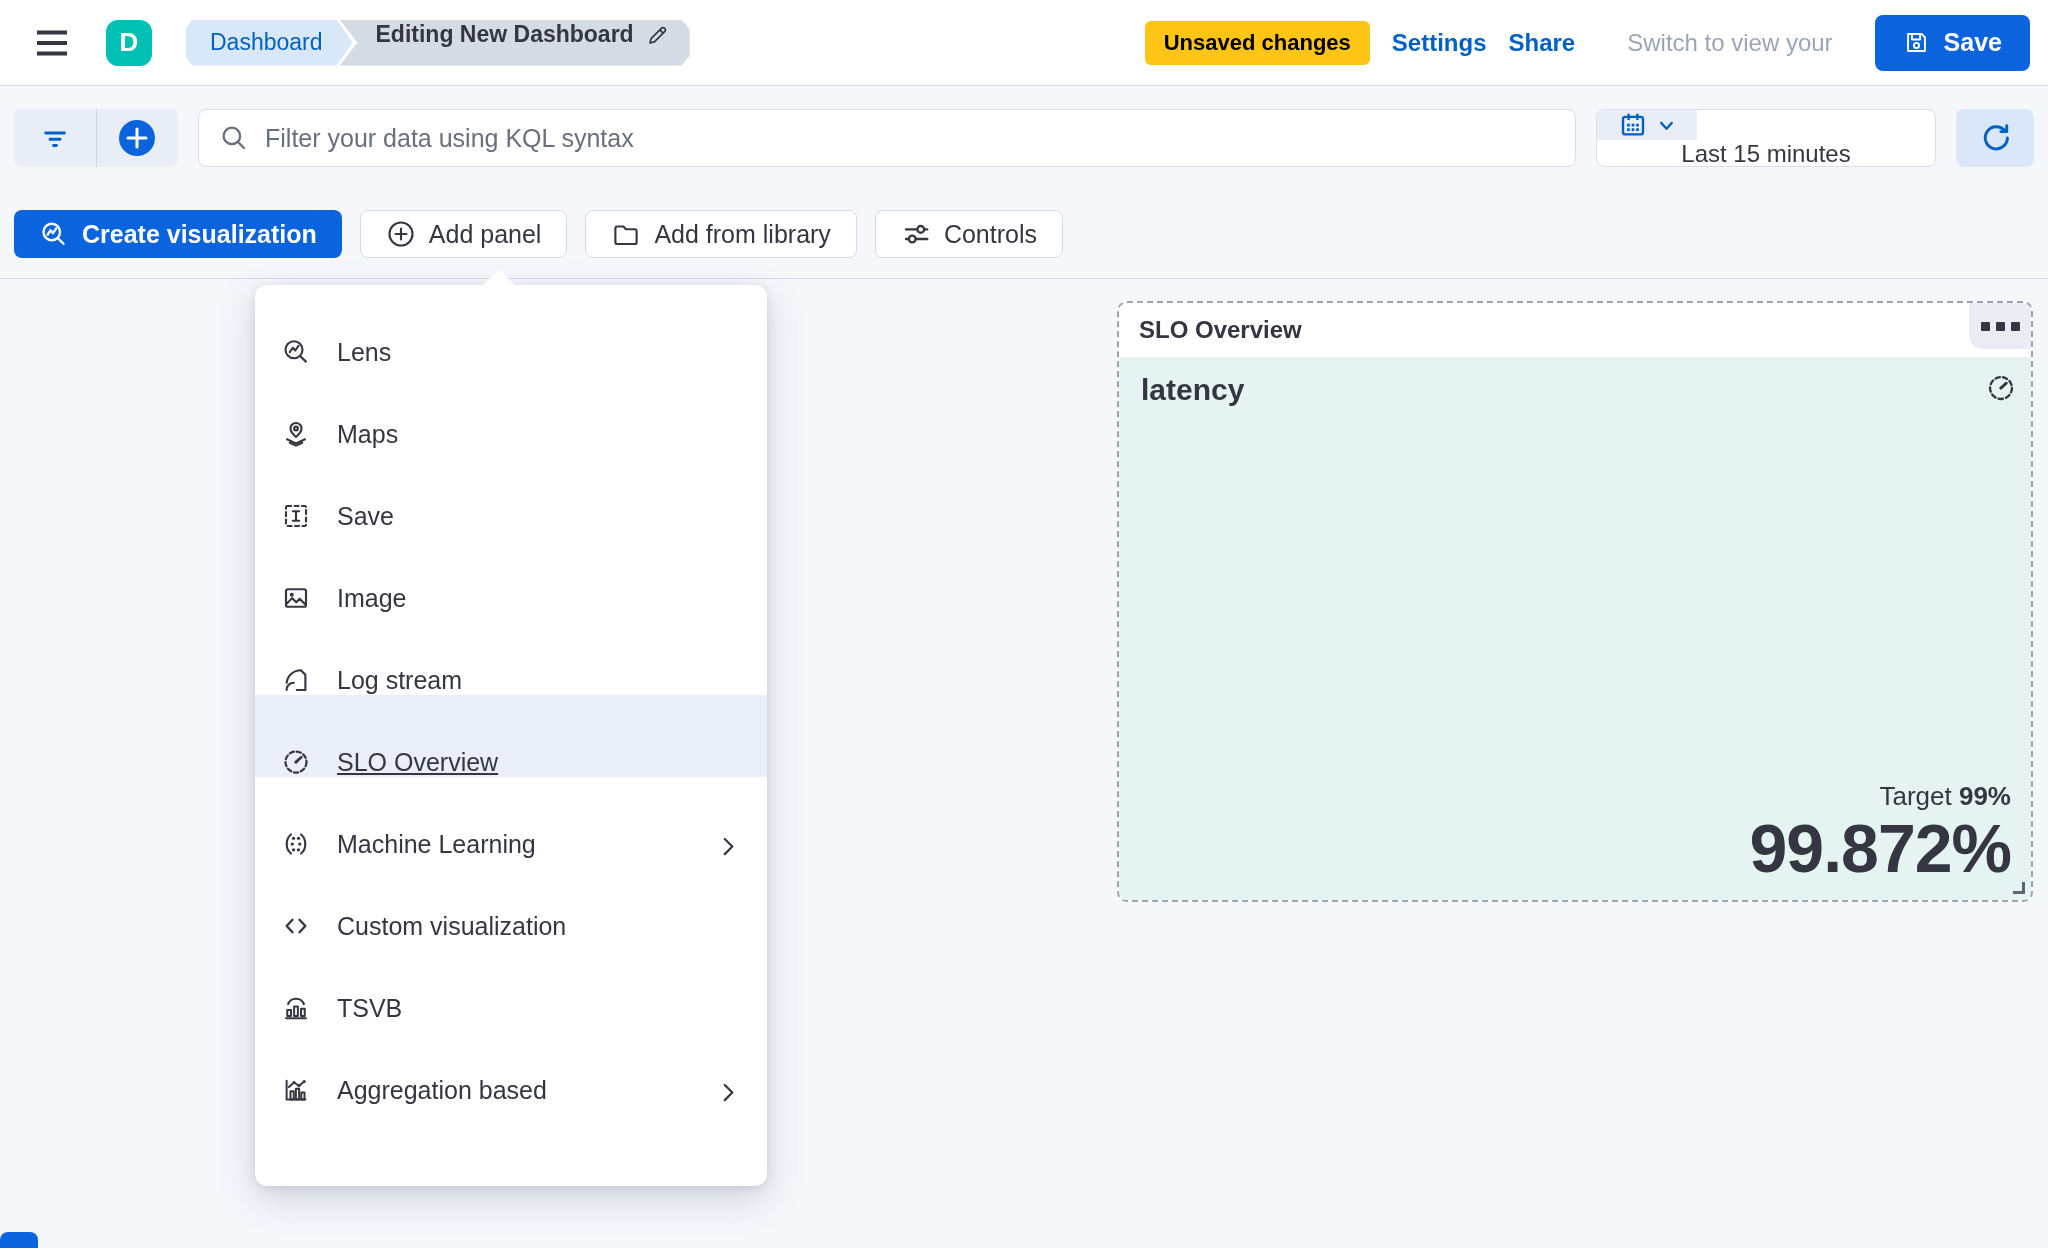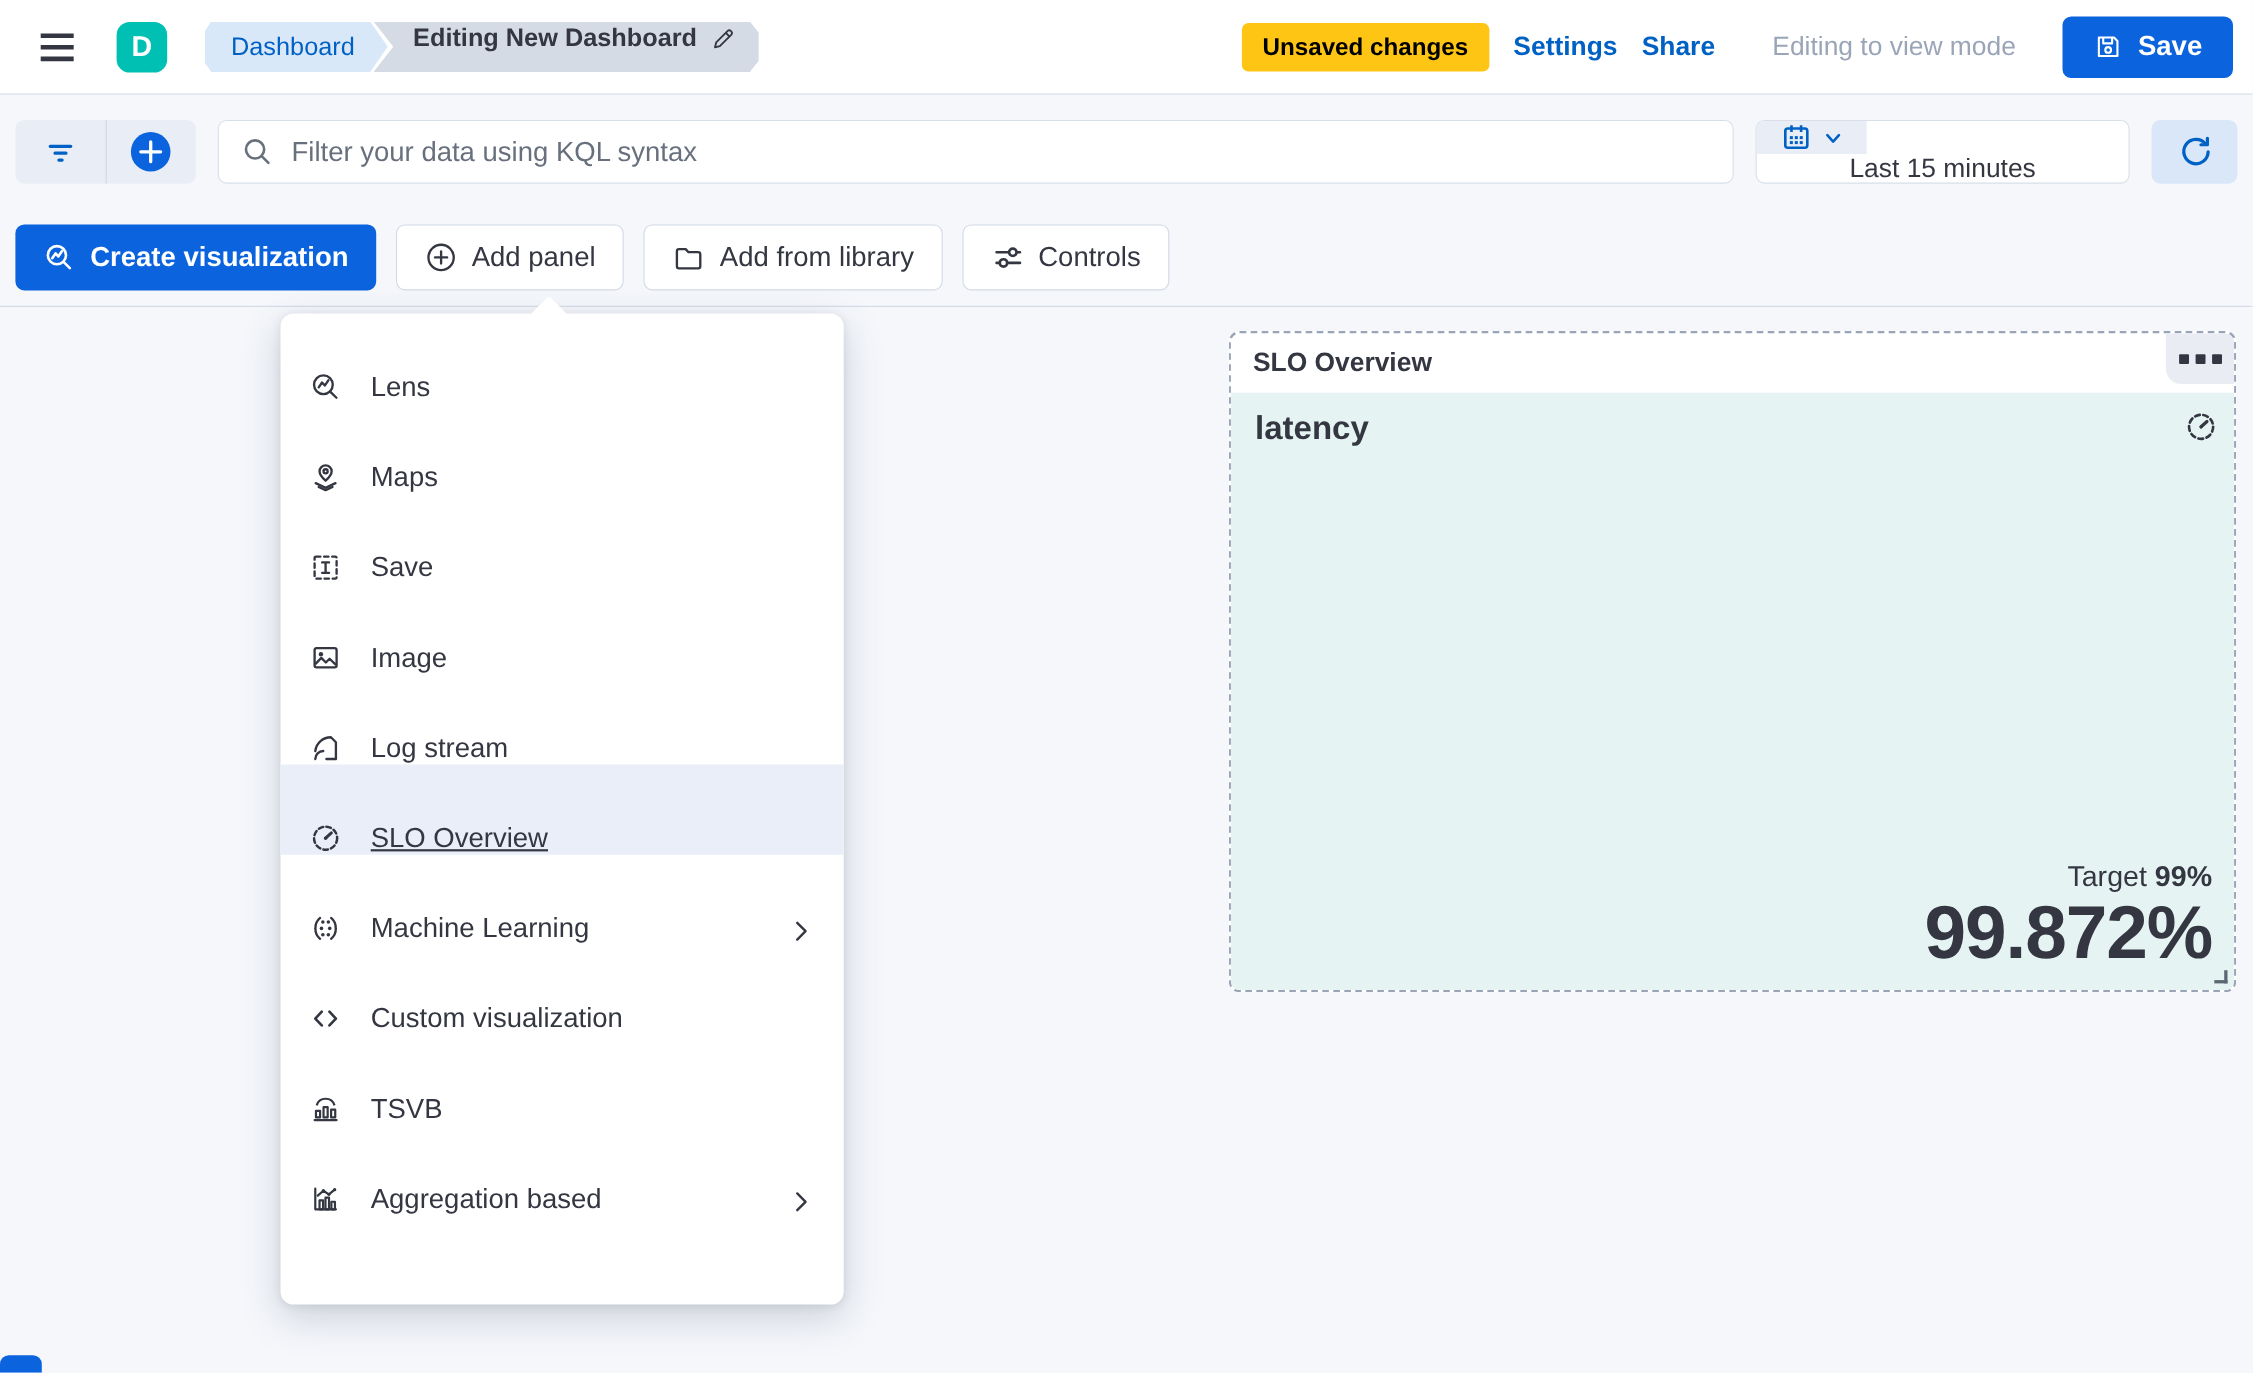--- a/index.html
+++ b/index.html
@@ -71,21 +71,21 @@
   .dp-left { width:100px; background:#e9eef6; display:flex; align-items:center; justify-content:center; gap:9px; border:none; }
   .dp-right { flex:1; display:flex; align-items:center; justify-content:center; font-size:24px; color:#343741; background:none; border:none; }
   .refresh-btn { width:78px; height:58px; background:#d9e7f8; border:none; border-radius:8px; display:flex; align-items:center; justify-content:center; }
 
   
   .actionbar {
     position:absolute; top:190px; left:0; right:0; height:89px;
     display:flex; align-items:center; gap:18px; padding:0 14px;
     border-bottom:1px solid #d3dae6;
   }
-  .btn { height:60px; border-radius:8px; display:flex; align-items:center; gap:13px; font-size:25px; padding:0 25px; white-space:nowrap; }
+  .btn { height:48px; border-radius:8px; display:flex; align-items:center; gap:13px; font-size:25px; padding:0 25px; white-space:nowrap; }
   .btn-primary { background:#0b64dd; border:none; color:#fff; font-weight:600; }
   .btn-secondary { background:#fff; border:1px solid #d3dae6; color:#343741; font-weight:500; }
 
   
   .menu {
     position:absolute; left:255px; top:285px; width:512px; height:901px;
     background:#fff; border-radius:12px; z-index:5;
     box-shadow:0 12px 36px rgba(65,78,101,.22), 0 2px 8px rgba(65,78,101,.12);
   }
   .menu::before {
@@ -145,21 +145,21 @@
       <svg class="pencil" data-interactable="false" width="24" height="24" viewBox="0 0 24 24" fill="none" stroke="#343741" stroke-width="1.7" stroke-linejoin="round">
           <path d="M4 20l1.1-4.4L15.6 5.1a1.9 1.9 0 0 1 2.7 0l.6.6a1.9 1.9 0 0 1 0 2.7L8.4 18.9 4 20z"></path>
           <path d="M13.8 6.9l3.3 3.3"></path>
         </svg>
     </div>
   </nav>
 
   <span class="badge-unsaved" data-interactable="false">Unsaved changes</span>
   <button class="top-link" data-interactable="true">Settings</button>
   <button class="top-link" data-interactable="true">Share</button>
-  <button class="top-link muted" data-interactable="true">Editing to view mode</button>
+  <button class="top-link muted" data-interactable="true">Switch to view your</button>
   <button class="save-btn" data-interactable="true">
     <svg data-interactable="false" width="27" height="27" viewBox="0 0 24 24" fill="none" stroke="#fff" stroke-width="1.7" stroke-linejoin="round">
         <path d="M4.5 4.5h12.2l2.8 2.8v12.2H4.5z"></path>
         <path d="M8 4.5v4.8h7.2V4.5"></path>
         <circle cx="12" cy="14.6" r="2.3"></circle>
       </svg>
     <span data-interactable="false">Save</span>
   </button>
 </header>
 

